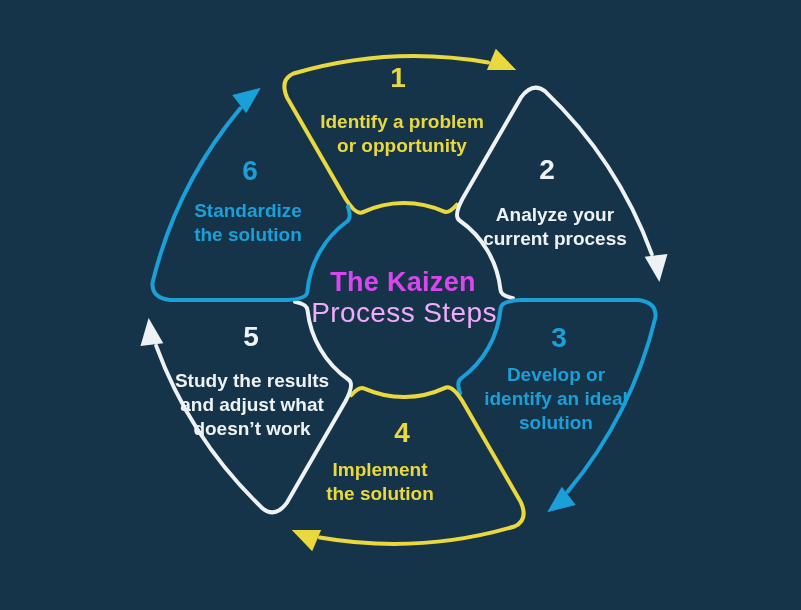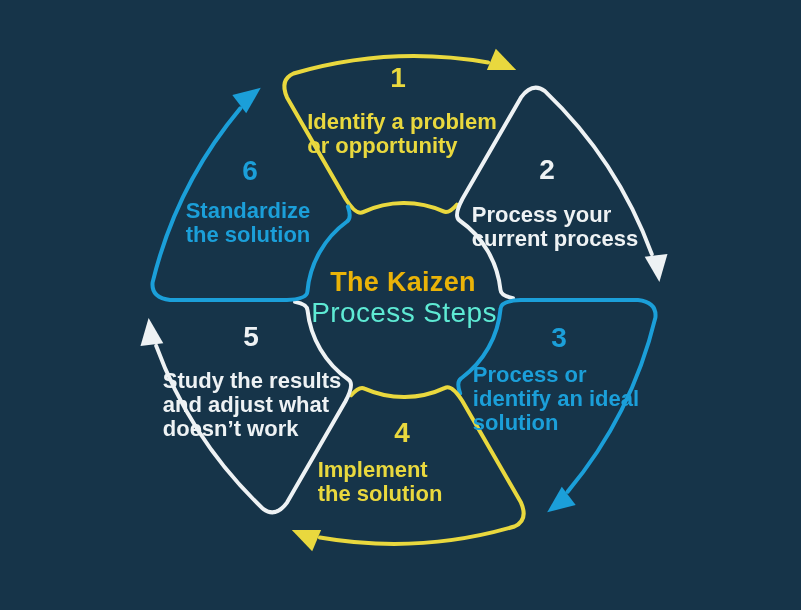--- a/index.html
+++ b/index.html
@@ -13,22 +13,22 @@
   .stage svg{position:absolute;left:0;top:0}
   #wheel path{fill:none;stroke-width:4;stroke-linecap:round;stroke-linejoin:round}
   .num{
     position:absolute;
     font-size:28px;font-weight:bold;
     transform:translate(-50%,-50%);
     line-height:1;
   }
   .label{
     position:absolute;
-    font-size:22px;font-weight:bold;line-height:24px;
-    white-space:pre-line;
+    font-size:19px;font-weight:bold;line-height:24px;
+    text-align:center;white-space:pre-line;
     transform:translate(-50%,-50%);
   }
   .center-line{
     position:absolute;
     transform:translate(-50%,-50%);
     white-space:nowrap;line-height:1;
   }
   .center-1{left:403px;top:282px;font-size:27px;font-weight:bold;letter-spacing:.3px}
   .center-2{left:404px;top:313px;font-size:28px;font-weight:400;letter-spacing:.4px}
   
@@ -60,27 +60,27 @@
     </svg>
 
   <div class="step s1" style="color: rgb(233, 216, 62);">
     <div class="num">1</div>
     <div class="label">Identify a problem
 or opportunity</div>
   </div>
 
   <div class="step s2" style="color: rgb(238, 242, 244);">
     <div class="num">2</div>
-    <div class="label">Process your
+    <div class="label">Analyze your
 current process</div>
   </div>
 
   <div class="step s3" style="color: rgb(27, 159, 217);">
     <div class="num">3</div>
-    <div class="label">Process or
+    <div class="label">Develop or
 identify an ideal
 solution</div>
   </div>
 
   <div class="step s4" style="color: rgb(233, 216, 62);">
     <div class="num">4</div>
     <div class="label">Implement
 the solution</div>
   </div>
 
@@ -90,16 +90,16 @@
 and adjust what
 doesn’t work</div>
   </div>
 
   <div class="step s6" style="color: rgb(27, 159, 217);">
     <div class="num">6</div>
     <div class="label">Standardize
 the solution</div>
   </div>
 
-  <div class="center-line center-1" style="color: #eab308;">The Kaizen</div>
-  <div class="center-line center-2" style="color: #5eead4;">Process Steps</div>
+  <div class="center-line center-1" style="color: #d946ef;">The Kaizen</div>
+  <div class="center-line center-2" style="color: #f0abfc;">Process Steps</div>
 
 </div>
 
 </body></html>

